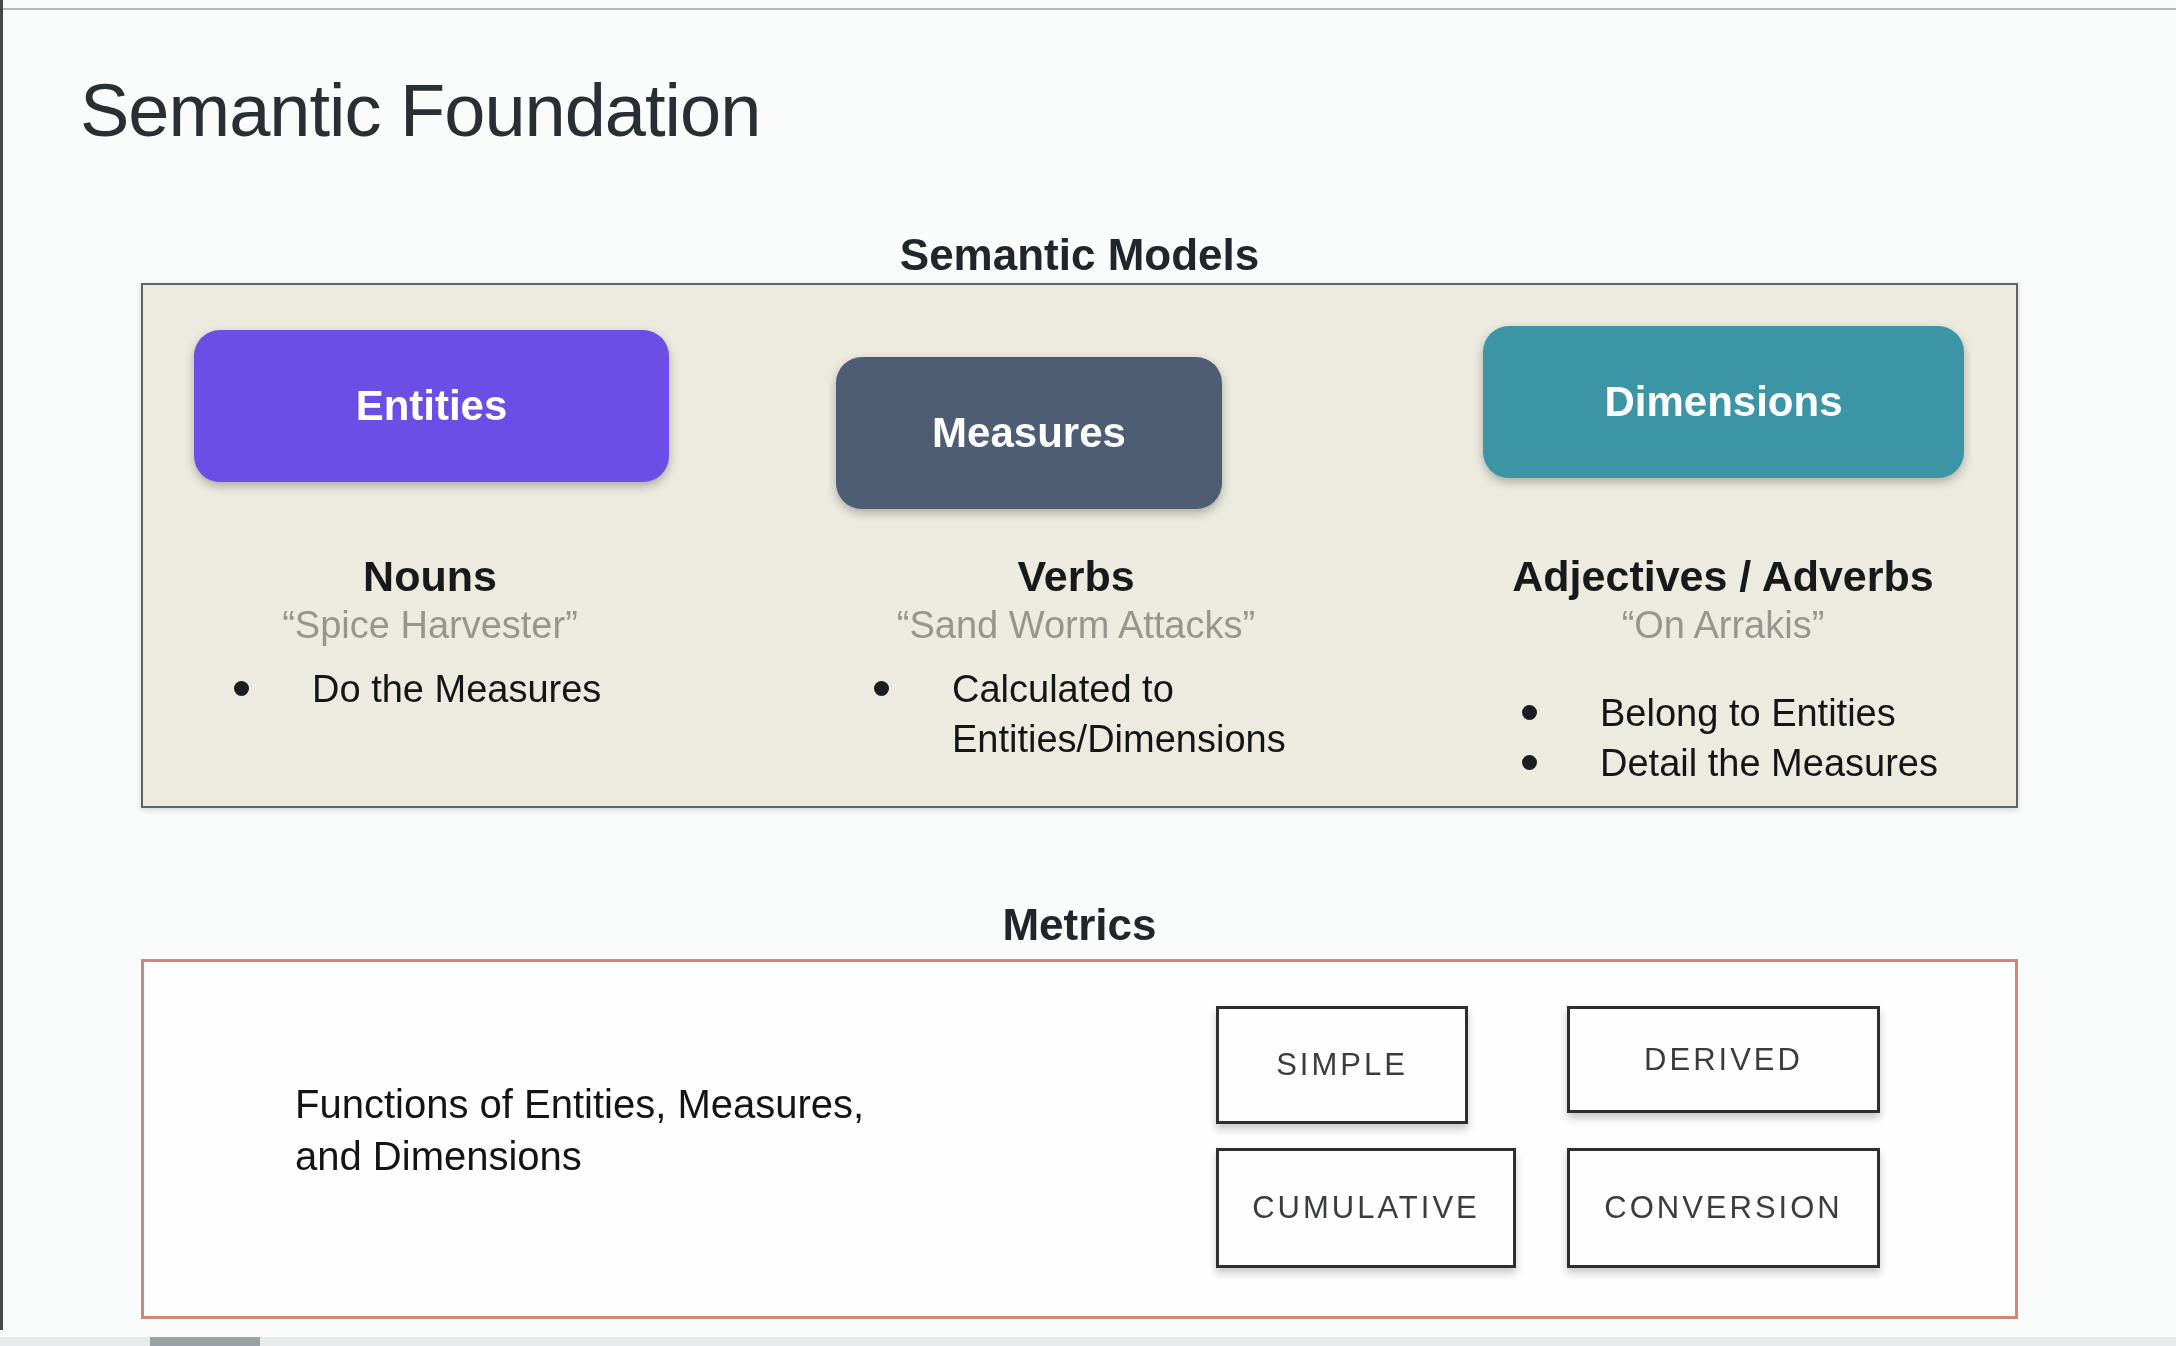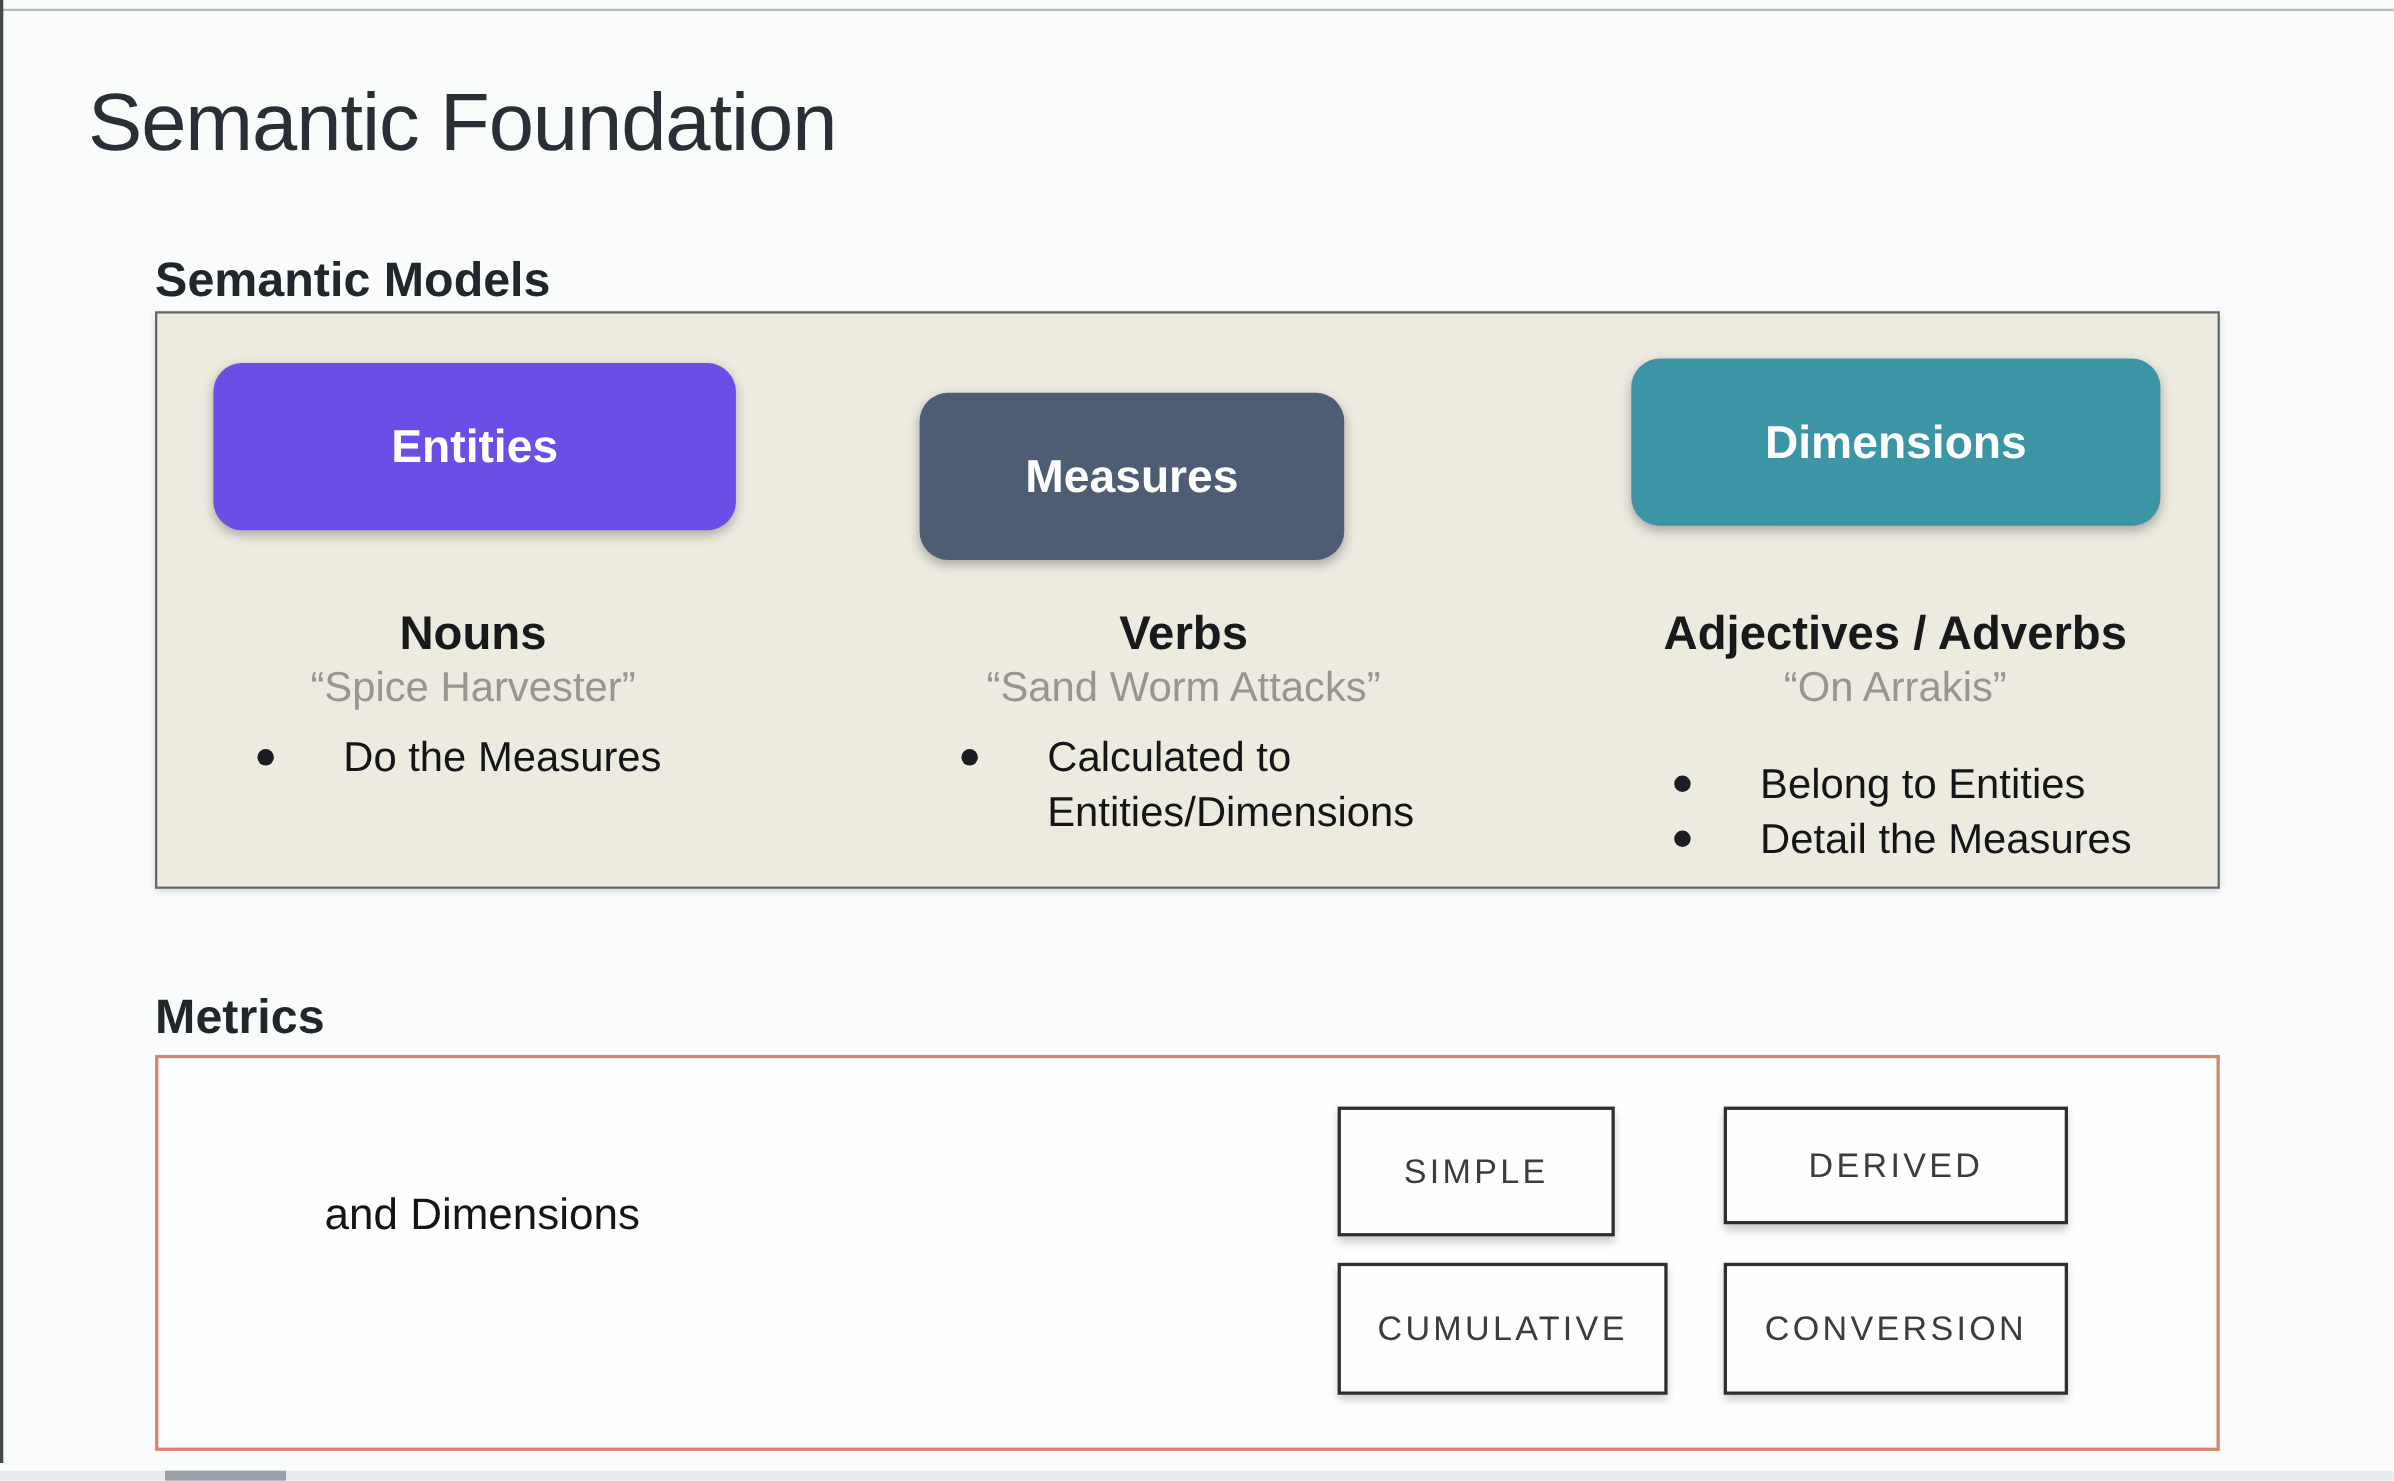--- a/index.html
+++ b/index.html
@@ -17,21 +17,21 @@
 
   
   .slide-title{
     position:absolute;left:80px;top:68px;
     font-size:74px;line-height:1.15;color:#2a2f35;font-weight:400;
     letter-spacing:-1px;white-space:nowrap;
   }
 
   
   .section-heading{
-    position:absolute;left:141px;width:1877px;
+    position:absolute;left:141px;width:1877px;text-align:center;
     font-size:44px;font-weight:700;color:#20262b;white-space:nowrap;
   }
   .semantic-heading{top:230px;}
   .metrics-heading{top:900px;}
 
   
   .semantic-panel{
     position:absolute;left:141px;top:283px;width:1877px;height:525px;
     background:var(--panel-background,#edebdf);
     border:2px solid var(--panel-border,#5e646a);
@@ -141,20 +141,21 @@
 <ul class="bullet-list list-2">
   <li>Belong to Entities</li>
   <li>Detail the Measures</li>
 </ul>
 
 <div class="section-heading metrics-heading">Metrics</div>
 
 <div class="metrics-panel"></div>
 
 <div class="metrics-description">
+  <div>Functions of Entities, Measures,</div>
   <div>and Dimensions</div>
 </div>
 
 <div class="metric-box metric-simple">
   <span>SIMPLE</span>
 </div>
 <div class="metric-box metric-derived">
   <span>DERIVED</span>
 </div>
 <div class="metric-box metric-cumulative">

